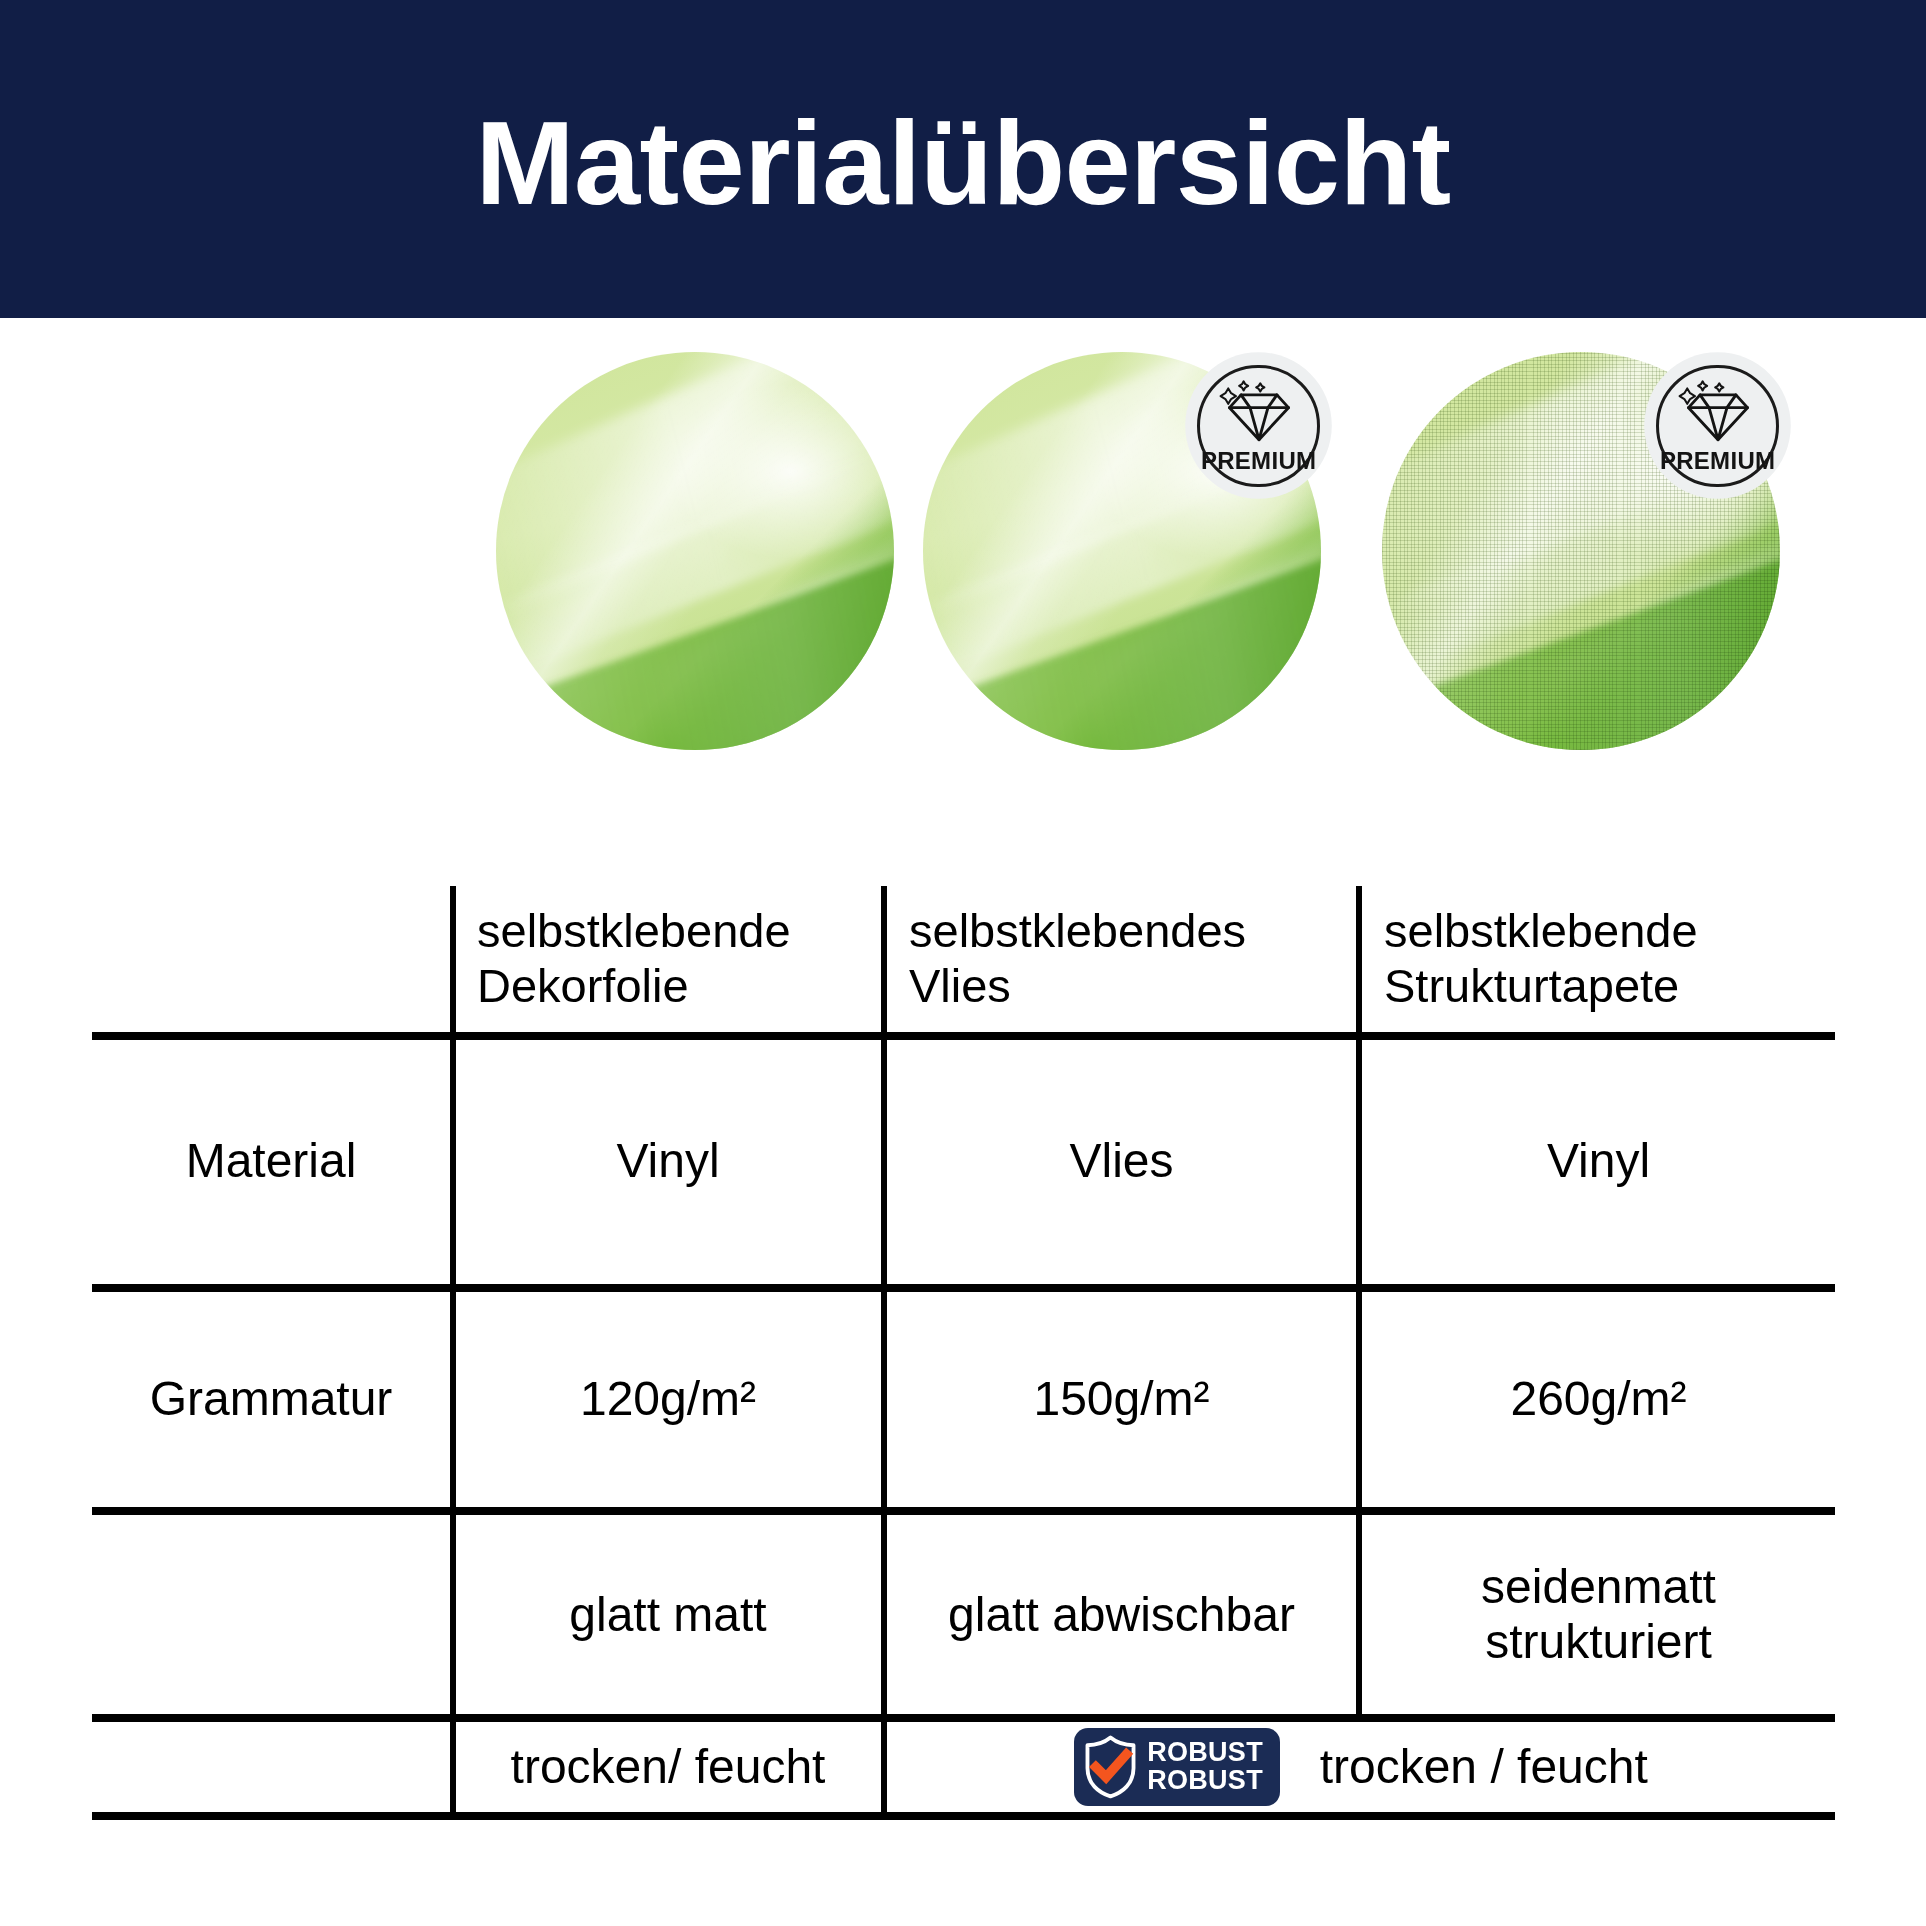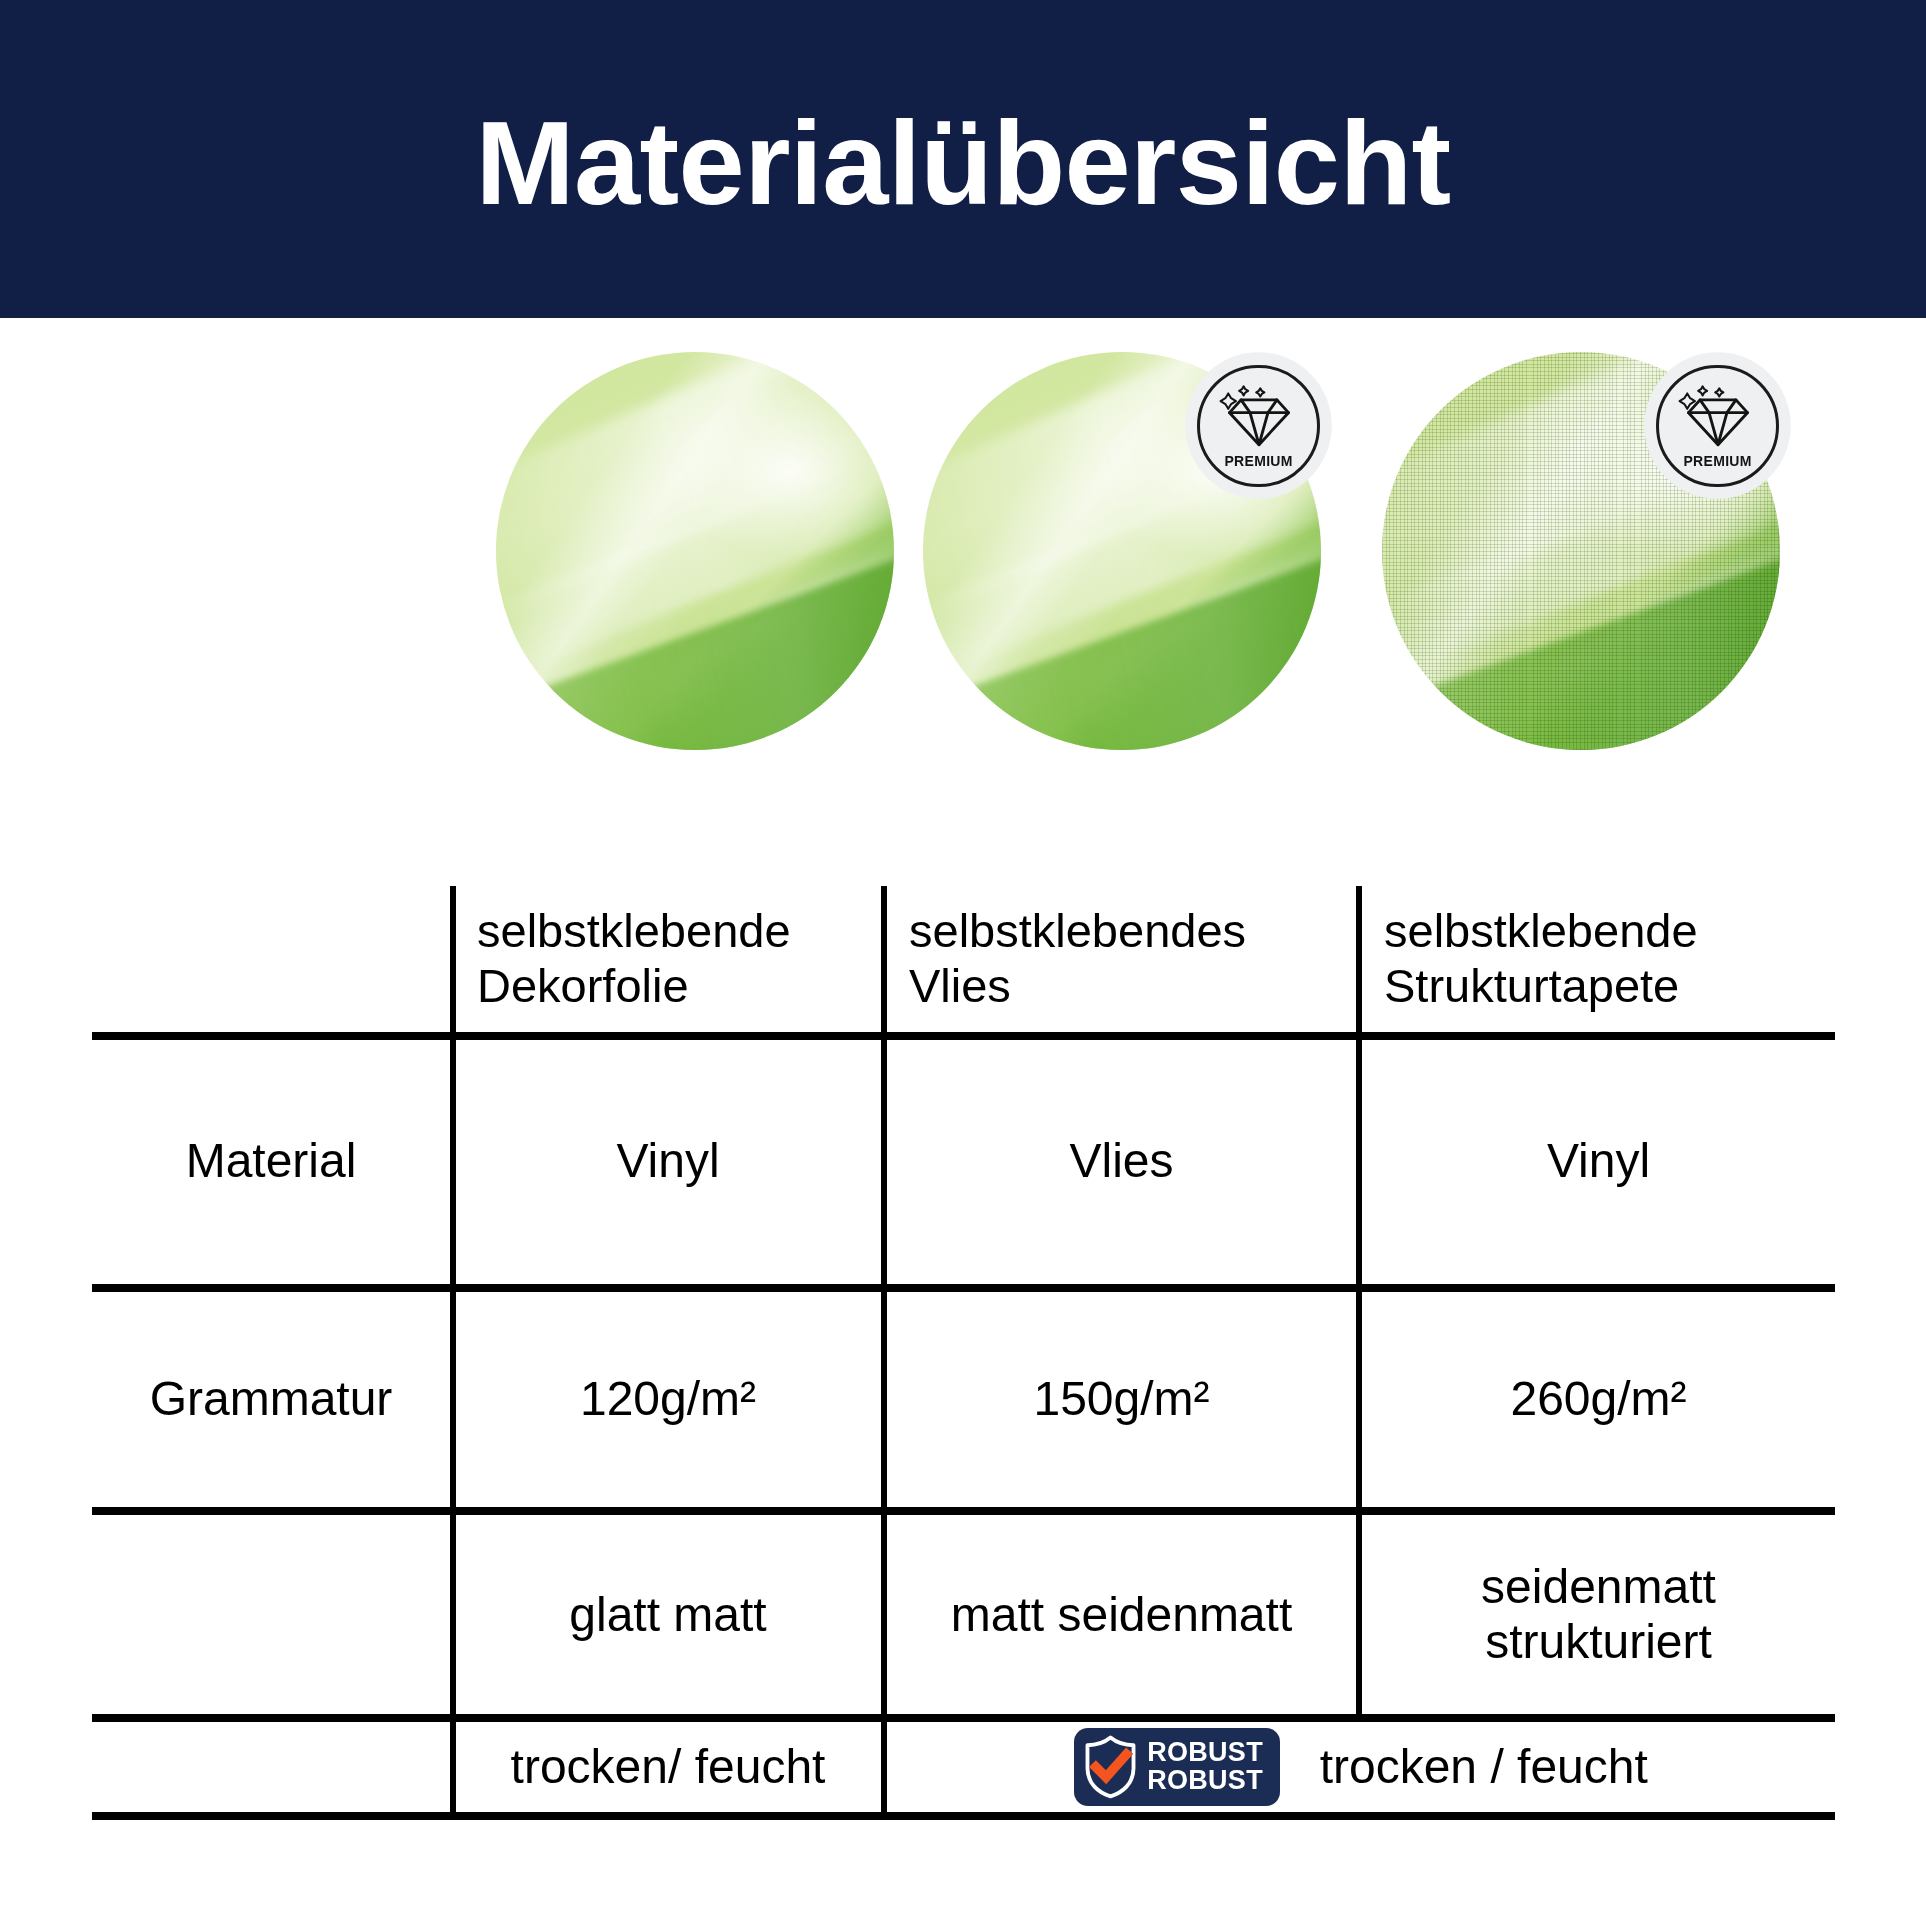--- a/index.html
+++ b/index.html
@@ -161,21 +161,21 @@
     width: 100%;
     height: 100%;
     display: flex;
     flex-direction: column;
     align-items: center;
     justify-content: center;
     gap: 1.3px;
   }
   .premium-badge svg { display: block; }
   .premium-label {
-    font-size: 14px;
+    font-size: 24px;
     font-weight: 800;
     letter-spacing: 0.3px;
     color: #141414;
     line-height: 1;
     margin-top: 2.6px;
   }
 
   
   #table {
     position: absolute;
@@ -350,21 +350,21 @@
   <div class="cell center" style="left:363px; top:180px; width:426px; height:243px;">Vinyl</div>
   <div class="cell center" style="left:795px; top:180px; width:469px; height:243px;">Vlies</div>
   <div class="cell center" style="left:1270px; top:180px; width:473px; height:243px;">Vinyl</div>
 
   <div class="cell center" style="left:0px; top:432px; width:358px; height:215px;">Grammatur</div>
   <div class="cell center" style="left:363px; top:432px; width:426px; height:215px;">120g/m²</div>
   <div class="cell center" style="left:795px; top:432px; width:469px; height:215px;">150g/m²</div>
   <div class="cell center" style="left:1270px; top:432px; width:473px; height:215px;">260g/m²</div>
 
   <div class="cell center" style="left:363px; top:656px; width:426px; height:198px;">glatt matt</div>
-  <div class="cell center" style="left:795px; top:656px; width:469px; height:198px;">matt seidenmatt</div>
+  <div class="cell center" style="left:795px; top:656px; width:469px; height:198px;">glatt abwischbar</div>
   <div class="cell center" style="left:1270px; top:656px; width:473px; height:198px;">seidenmatt strukturiert</div>
 
   <div class="cell center" style="left:363px; top:862px; width:426px; height:90px;">trocken/ feucht</div>
 
   <div class="cell" style="left:795px; top:862px; width:948px; height:90px; justify-content:center;">
     <div class="robust-row-inner">
       <div class="robust-badge">
         <span class="shield-wrap">
           <svg width="55" height="64" viewBox="0 0 86 100">
             <path d="M43 4 C32 13 18 16 7 16 L7 52 C7 76 24 90 43 96 C62 90 79 76 79 52 L79 16 C68 16 54 13 43 4 Z" fill="#1b2c55" stroke="#ffffff" stroke-width="6" stroke-linejoin="round"></path>

